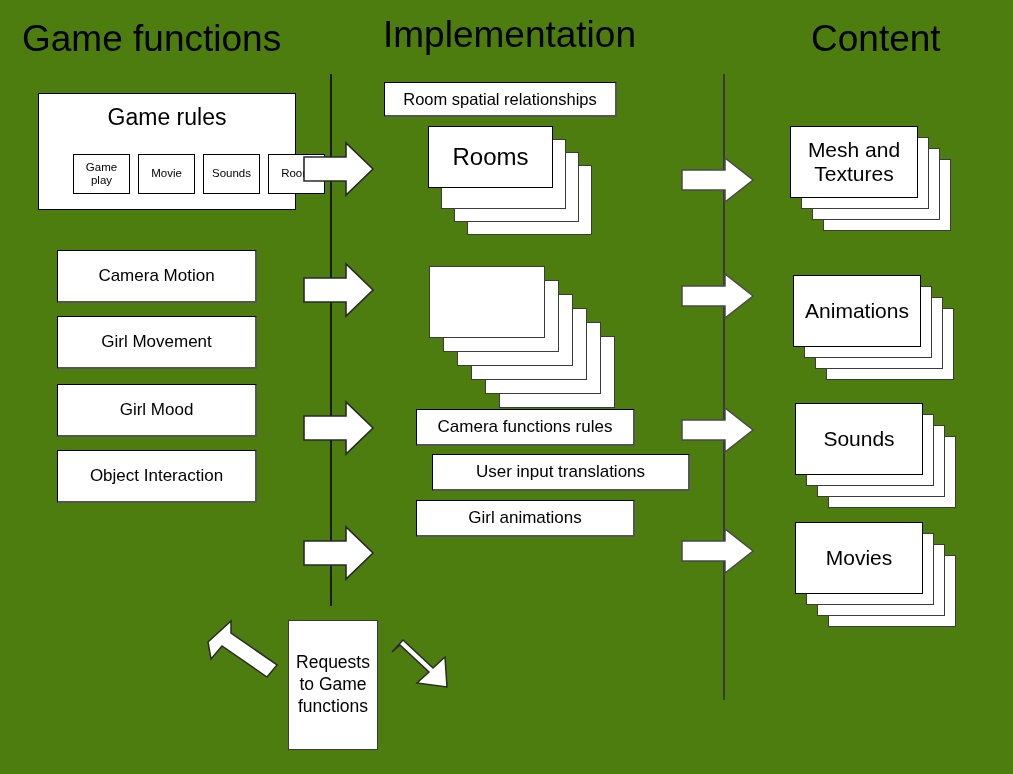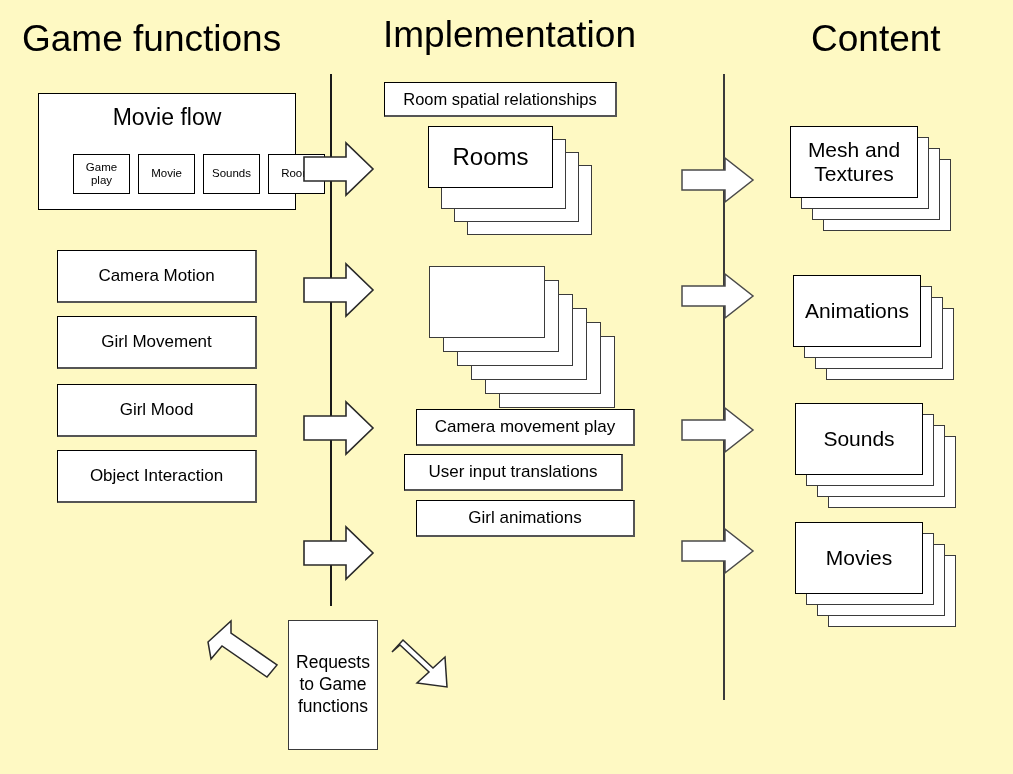--- a/index.html
+++ b/index.html
@@ -8,21 +8,21 @@
     background: #ffffff;
   }
   body {
     font-family: "Liberation Sans", sans-serif;
     color: #000000;
   }
   #canvas {
     position: relative;
     width: 1013px;
     height: 774px;
-    background: #fef9c3;
+    background: #4d7c0f;
     overflow: hidden;
   }
   .abs { position: absolute; }
 
   
   .col-title {
     font-size: 37px;
     line-height: 1;
     color: #000;
     white-space: nowrap;
@@ -116,21 +116,21 @@
 <div id="canvas">
 
   <div class="abs col-title" style="left:22px; top:20px;">Game functions</div>
 
   <div class="abs col-title" style="left:383px; top:16px;">Implementation</div>
 
   <div class="abs col-title" style="left:811px; top:20px;">Content</div>
 
   <div class="abs box" style="left:38px; top:93px; width:258px; height:117px; display:block;">
     <div style="text-align:center; margin-top:10px;">
-      <span class="gameflow-title">Movie flow</span>
+      <span class="gameflow-title">Game rules</span>
     </div>
     <div style="position:absolute; left:8px; top:60px; display:flex; gap:8px;padding-left:26px;">
       <div class="mini-box" style="width:57px; height:40px;">
         <span>Game play</span>
       </div>
       <div class="mini-box" style="width:57px; height:40px;">
         <span>Movie</span>
       </div>
       <div class="mini-box" style="width:57px; height:40px;">
         <span>Sounds</span>
@@ -193,23 +193,23 @@
   <div class="stack" style="left:415px; top:252px; width:220px; height:140px;">
     <div class="card back" style="left:84px; top:84px; width:116px; height:72px;"></div>
     <div class="card back" style="left:70px; top:70px; width:116px; height:72px;"></div>
     <div class="card back" style="left:56px; top:56px; width:116px; height:72px;"></div>
     <div class="card back" style="left:42px; top:42px; width:116px; height:72px;"></div>
     <div class="card back" style="left:28px; top:28px; width:116px; height:72px;"></div>
     <div class="card back" style="left:14px; top:14px; width:116px; height:72px;"></div>
   </div>
 
   <div class="abs box box-shadow-edge rule-box" style="left:416px; top:409px; width:219px; height:37px;">
-    <span>Camera movement play</span>
-  </div>
-  <div class="abs box box-shadow-edge rule-box" style="left:404px; top:454px; width:219px; height:37px;">
+    <span>Camera functions rules</span>
+  </div>
+  <div class="abs box box-shadow-edge rule-box" style="left:432px; top:454px; width:258px; height:37px;">
     <span>User input translations</span>
   </div>
   <div class="abs box box-shadow-edge rule-box" style="left:416px; top:500px; width:219px; height:37px;">
     <span>Girl animations</span>
   </div>
 
   <div class="spine thin" style="left:723px; top:74px; height:626px;"></div>
 
   <div class="block-arrow" style="left:681px; top:156px;">
     <svg width="74" height="48" viewBox="0 0 74 48">

